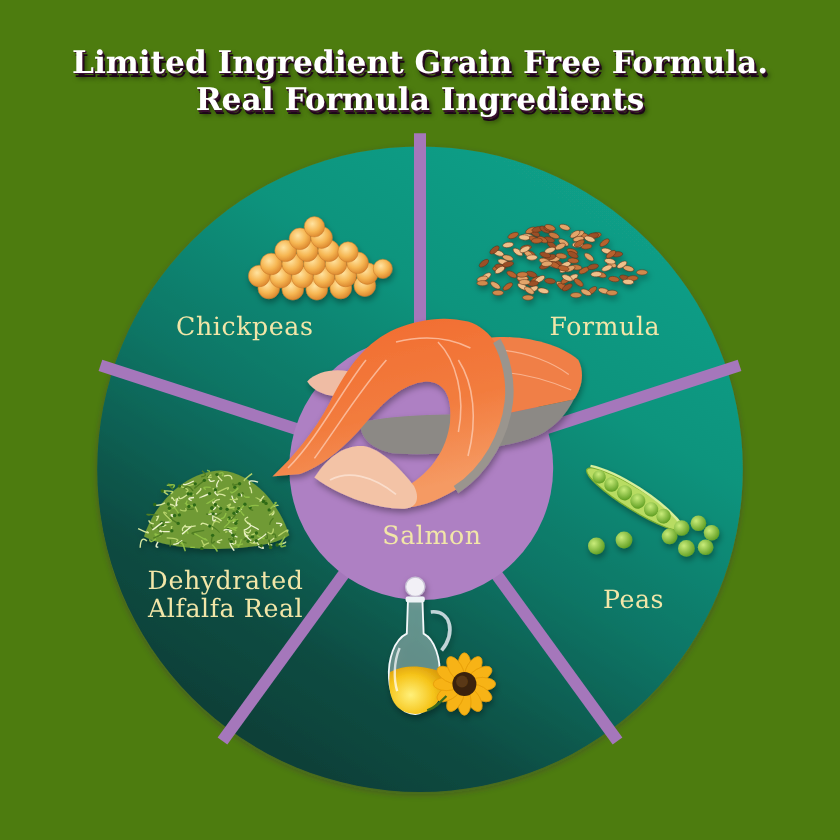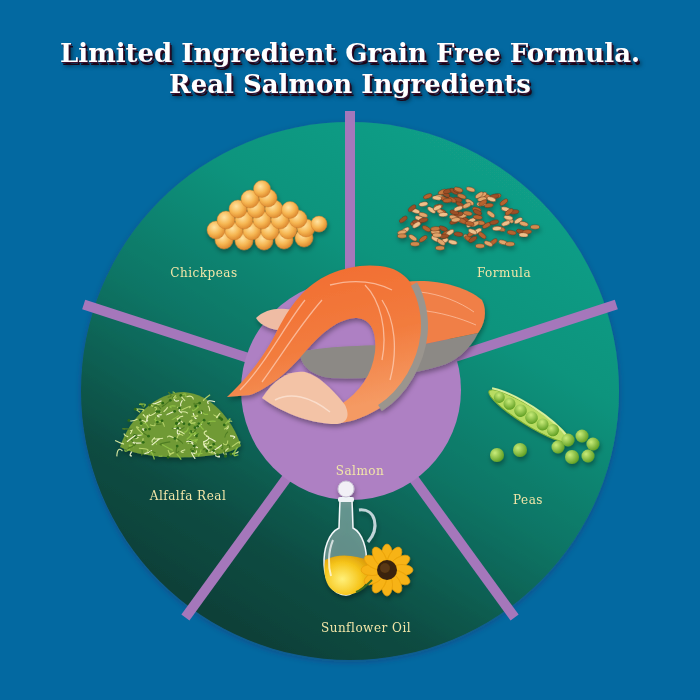--- a/index.html
+++ b/index.html
@@ -1,31 +1,31 @@
 <!DOCTYPE html>
 <html><head>
 <meta charset="utf-8">
 <style>
   html, body { margin: 0; padding: 0; }
   body { width: 700px; height: 700px; overflow: hidden; background: #ae80c3; }
   #stage {
-    position: relative; width: 700px; height: 700px; background: #0369a1;
+    position: relative; width: 700px; height: 700px; background: #4d7c0f;
     font-family: "DejaVu Serif", serif;
   }
   #wheel { position: absolute; left: 0; top: 0; width: 700px; height: 700px; }
   .title {
     position: absolute; left: 0; top: 38px; width: 700px; text-align: center;
     color: #ffffff; font-family: "DejaVu Serif", serif; font-weight: bold;
     font-size: 26px; line-height: 31px;
     text-shadow: 1px 1px 0 #3a1030, 2px 3px 0 #1d0718, 3px 4px 4px rgba(0,0,0,0.55);
   }
   .title div { white-space: nowrap; }
   .label {
     position: absolute; transform: translate(-50%, -50%);
-    color: #f2e6a8; font-family: "DejaVu Serif", serif; font-size: 12px;
+    color: #f2e6a8; font-family: "DejaVu Serif", serif; font-size: 21px;
     letter-spacing: 0.5px; white-space: nowrap; text-align: center; line-height: 23px;
   }
   .label div { white-space: nowrap; }
 </style>
 </head>
 <body>
 
 <div id="stage">
 
   <svg id="wheel" viewBox="0 0 700 700">
@@ -504,24 +504,24 @@
       <path d="M227 397 C245 380,262 360,275 335 C290 305,305 285,330 274 C350 266,370 263,390 268 C410 274,422 295,424 325 C425 355,410 390,380 408 C360 420,345 424,330 423 L340 405 C360 392,372 375,375 352 C377 330,370 318,355 318 C335 320,320 335,305 352 C290 370,270 388,250 395 Z" fill="url(#salmonGrad)"></path>
       <path d="M414 284 C422 298,426 318,424 335 C421 362,405 392,380 408" fill="none" stroke="#9a958e" stroke-width="7"></path>
       <path d="M240 390 C265 365,285 325,305 300 M262 382 C285 350,300 325,322 300 M330 285 C350 280,372 280,392 290 M382 300 C395 320,398 350,390 380 M365 285 C380 300,388 330,382 360" stroke="#ffd9c4" stroke-width="1.3" fill="none" opacity="0.65"></path>
       <path d="M262 398 C275 378,290 370,305 372 C320 376,335 392,345 405 C350 415,348 424,335 424 C315 424,285 415,262 398 Z" fill="#f3c3a6"></path>
       <path d="M275 400 C290 392,310 396,330 412" stroke="#fbe3d4" stroke-width="1.5" fill="none" opacity="0.8"></path>
     </g>
   </svg>
 
   <div class="title">
     <div>Limited Ingredient Grain Free Formula.</div>
-    <div>Real Salmon Ingredients</div>
+    <div>Real Formula Ingredients</div>
   </div>
 
   <div class="label" style="left:204px; top:273px;">Chickpeas</div>
   <div class="label" style="left:504px; top:273px;">Formula</div>
   <div class="label" style="left:528px; top:500px;text-align:right;">Peas</div>
-  <div class="label" style="left:366px; top:628px;">Sunflower Oil</div>
   <div class="label" style="left:188px; top:496px;">
+    <div>Dehydrated</div>
     <div>Alfalfa Real</div>
   </div>
-  <div class="label" style="left:360px; top:447px;margin-top:24px;">Salmon</div>
+  <div class="label" style="left:360px; top:447px;">Salmon</div>
 </div>
 
 </body></html>

